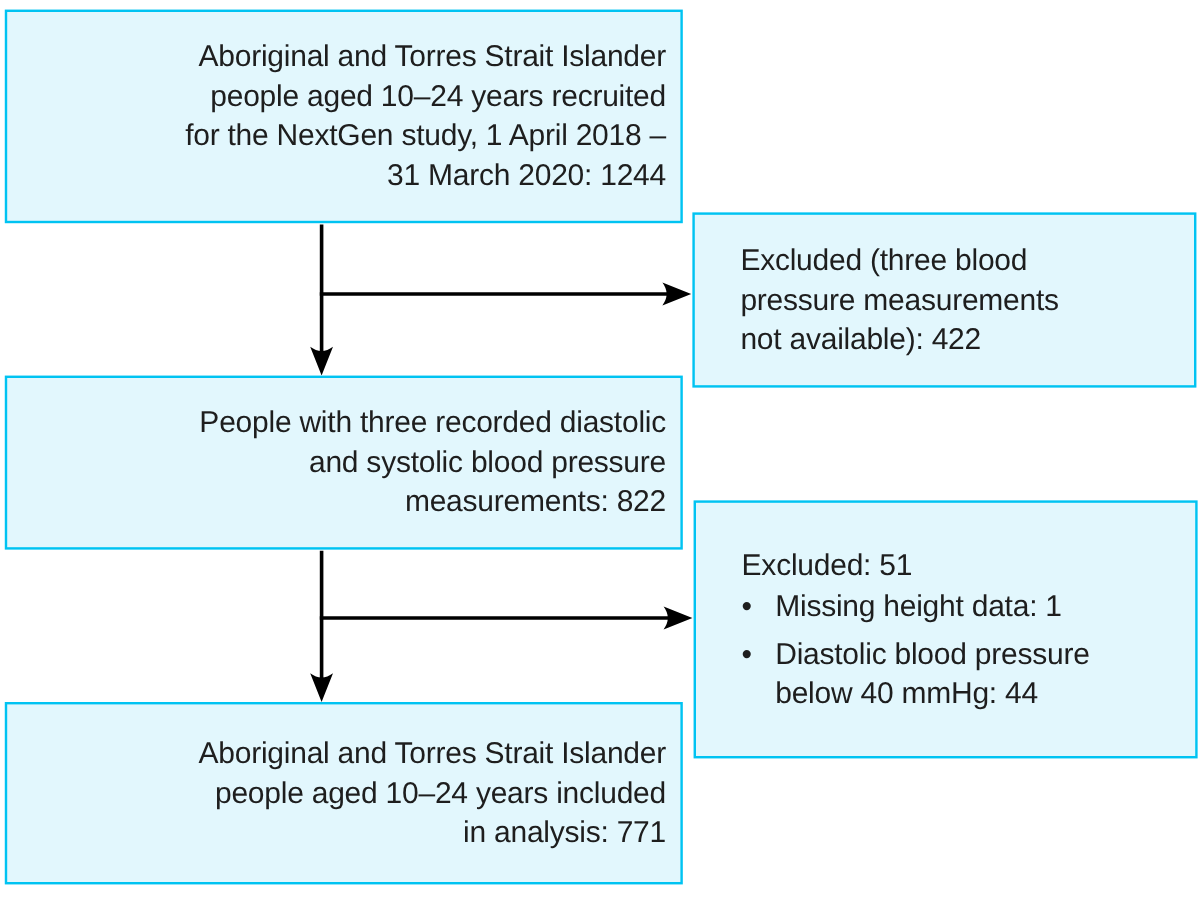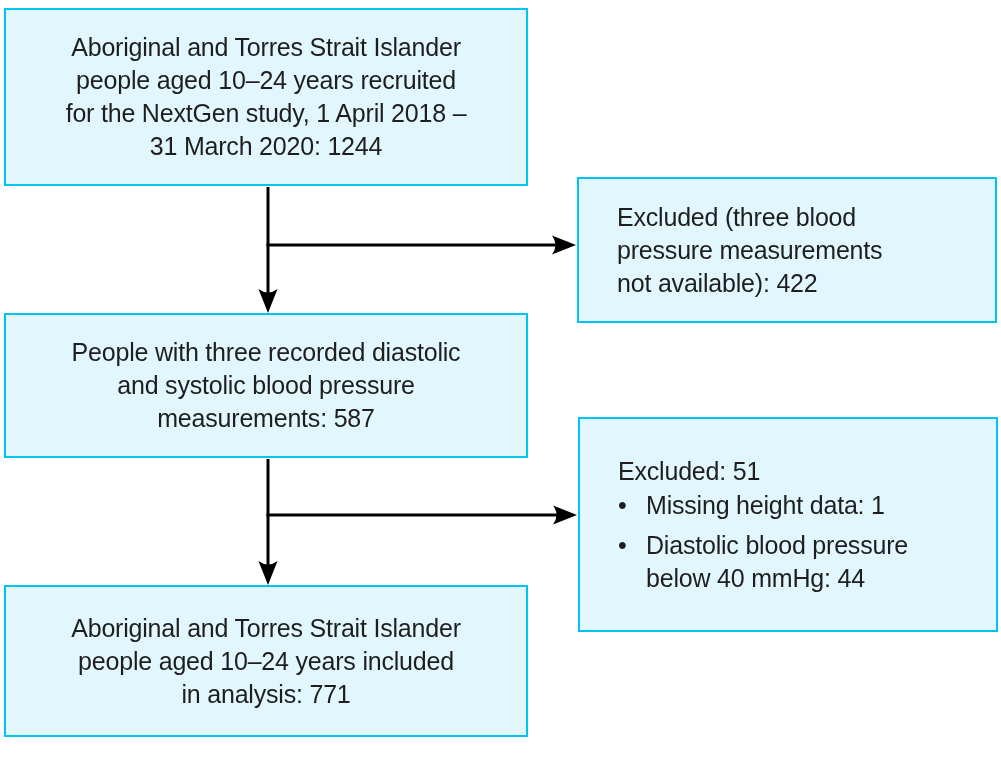--- a/index.html
+++ b/index.html
@@ -26,22 +26,22 @@
     justify-content: center;
     font-size: 25px;
     line-height: 33px;
     letter-spacing: -0.2px;
   }
   .flowbox .boxtext {
     white-space: pre-line;
   }
   .main-box {
     left: 4px;
-    width: 524px;
-    text-align: center;
+    width: 565px;
+    text-align: right;
     padding: 6px 12px;
   }
   .side-box {
     text-align: left;
     padding: 6px 18px 6px 38px;
   }
   #box-recruited { top: 8px;   height: 178px; }
   #box-measured  { top: 313px; height: 145px; }
   #box-included  { top: 585px; height: 152px; }
   #box-excluded1 { left: 577px; top: 177px; width: 420px; height: 146px; justify-content: center; }
@@ -104,21 +104,21 @@
   <div class="flowbox main-box" id="box-recruited">
     <div class="boxtext">Aboriginal and Torres Strait Islander
 people aged 10–24 years recruited
 for the NextGen study, 1 April 2018 –
 31 March 2020: 1244</div>
   </div>
 
   <div class="flowbox main-box" id="box-measured">
     <div class="boxtext">People with three recorded diastolic
 and systolic blood pressure
-measurements: 587</div>
+measurements: 822</div>
   </div>
 
   <div class="flowbox main-box" id="box-included">
     <div class="boxtext">Aboriginal and Torres Strait Islander
 people aged 10–24 years included
 in analysis: 771</div>
   </div>
 
   <div class="flowbox side-box" id="box-excluded1">
     <div class="boxtext">Excluded (three blood

